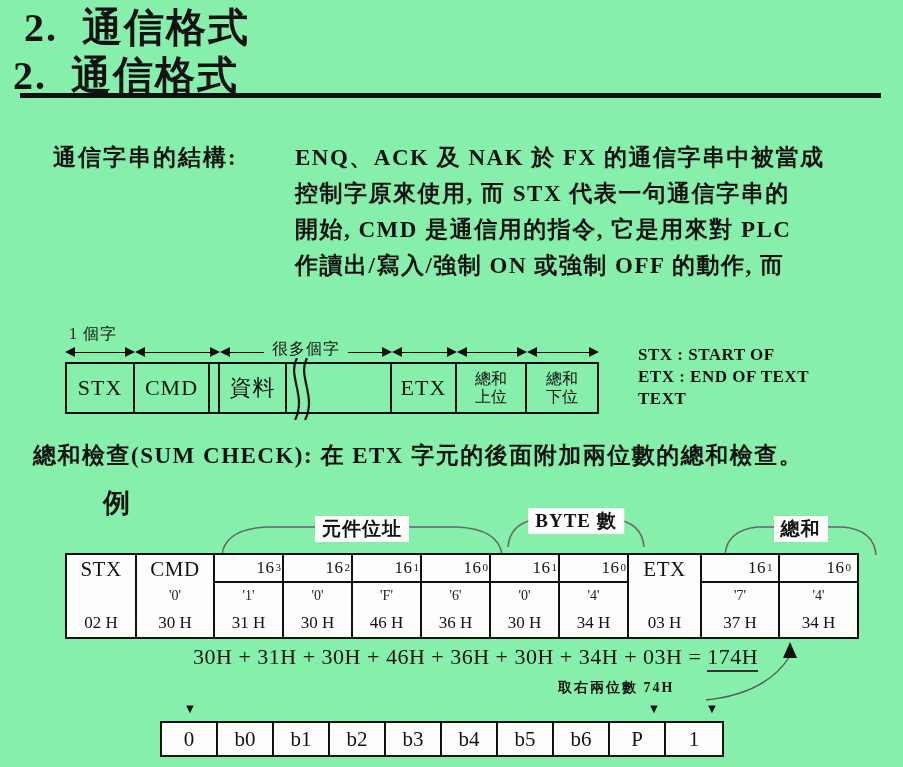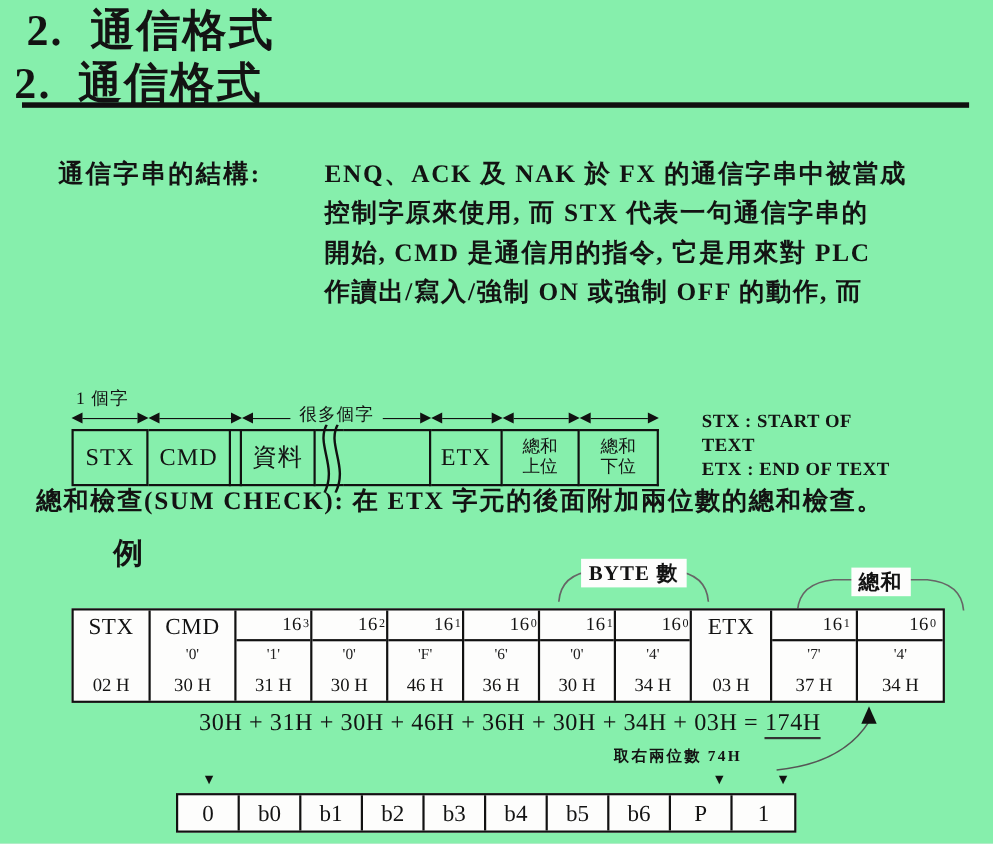--- a/index.html
+++ b/index.html
@@ -15,21 +15,21 @@
   .title1 { left:24px; top:0px; }
   .title2 { left:13px; top:48px; }
   .rule { left:20px; top:93px; width:861px; height:5px; background:#101010; }
 
   
   .intro-label { left:53px; top:142px; font-size:23px; font-weight:600; letter-spacing:2px; }
   .intro-lines { left:295px; top:140px; }
   .intro-lines .ln { font-size:23px; font-weight:600; letter-spacing:1.5px; line-height:36px; white-space:nowrap; }
 
   
-  .frame { left:65px; top:352px; width:820px; height:92px; }
+  .frame { left:65px; top:324px; width:820px; height:92px; }
   .dim-one { left:4px; top:0px; font-size:16px; letter-spacing:1px; }
   .dim-row { left:0px; top:22px; display:flex; height:12px; }
   .dspan { display:flex; align-items:center; }
   .dline { flex:1; height:0; border-top:1.6px solid #111; }
   .arrL { width:0;height:0;border-top:5px solid transparent;border-bottom:5px solid transparent;border-right:10px solid #111; }
   .arrR { width:0;height:0;border-top:5px solid transparent;border-bottom:5px solid transparent;border-left:10px solid #111; }
   .dmany-label { font-size:16px; letter-spacing:1px; padding:0 8px; position:relative; top:-3px; }
   .box-row { left:0px; top:38px; display:flex; height:52px; }
   .fcell { border-top:2px solid #111; border-bottom:2px solid #111; border-right:2px solid #111;
            display:flex; align-items:center; justify-content:center; font-size:22px; letter-spacing:1px; }
@@ -54,21 +54,21 @@
   .extable { left:65px; top:553px; display:flex; border:2px solid #111; background:#fdfdfc; }
   .tc { border-right:2px solid #111; display:flex; flex-direction:column; }
   .tc.last { border-right:none; }
   .r1 { height:28px; display:flex; align-items:center; justify-content:center; font-size:21px; letter-spacing:0.5px; }
   .r1.hdr { font-size:17px; border-bottom:2px solid #111;padding-left:41px; }
   .r1.hdr sup { font-size:11px; margin-left:1px; position:relative; top:-1px; }
   .r2 { height:25px; display:flex; align-items:center; justify-content:center; font-size:14px; color:#222; }
   .r3 { height:29px; display:flex; align-items:center; justify-content:center; font-size:17px; }
   .w-stx{width:70px} .w-cmd{width:78px} .w-dig{width:69px} .w-etx{width:73px} .w-s1{width:78px} .w-s2{width:77px}
 
-  .formula { left:181px; top:644px; font-size:22px; letter-spacing:0.5px; white-space:nowrap; }
+  .formula { left:193px; top:644px; font-size:22px; letter-spacing:0.5px; white-space:nowrap; }
   .formula .result { border-bottom:2px solid #333; padding-bottom:1px; }
   .note { left:558px; top:679px; font-size:14px; font-weight:600; letter-spacing:2px; white-space:nowrap; }
   .curve-arrow { left:700px; top:640px; }
 
   
   .bitrow { left:160px; top:721px; display:flex; border:2px solid #111; background:#fdfdfc; }
   .bc { width:56px; height:32px; border-right:2px solid #111; display:flex; align-items:center; justify-content:center; font-size:21px; }
   .bc.last { border-right:none; }
   .marker { top:701px; width:20px; text-align:center; font-size:13px; color:#111; }
   .mk0 { left:180px; } .mk8 { left:644px; } .mk9 { left:702px; }
@@ -144,29 +144,35 @@
       <div class="fcell" style="width:70px">
         <div class="two-line"><span>總和</span><br><span>上位</span></div>
       </div>
       <div class="fcell" style="width:72px">
         <div class="two-line"><span>總和</span><br><span>下位</span></div>
       </div>
     </div>
 
     <div class="abs legend">
       <div>STX : START OF</div>
+      <div>ETX : END OF TEXT</div>
       <div>TEXT</div>
-      <div>ETX : END OF TEXT</div>
     </div>
   </div>
 
   <div class="abs sumline">總和檢查(SUM CHECK): 在 ETX 字元的後面附加兩位數的總和檢查。</div>
 
   <div class="abs ex-label">例</div>
 
+  <div class="abs brace b1">
+    <svg width="286" height="38" viewBox="0 0 286 38">
+      <path d="M3,34 Q6,8 48,6 L238,6 Q280,8 283,34" fill="none" stroke="#666" stroke-width="1.5"></path>
+    </svg>
+    <span class="blabel">元件位址</span>
+  </div>
   <div class="abs brace b2">
     <svg width="142" height="38" viewBox="0 0 142 38">
       <path d="M3,34 Q5,9 34,6 L108,6 Q137,9 139,34" fill="none" stroke="#666" stroke-width="1.5"></path>
     </svg>
     <span class="blabel">BYTE 數</span>
   </div>
   <div class="abs brace b3">
     <svg width="157" height="38" viewBox="0 0 157 38">
       <path d="M3,34 Q5,9 36,6 L121,6 Q152,9 154,34" fill="none" stroke="#666" stroke-width="1.5"></path>
     </svg>

